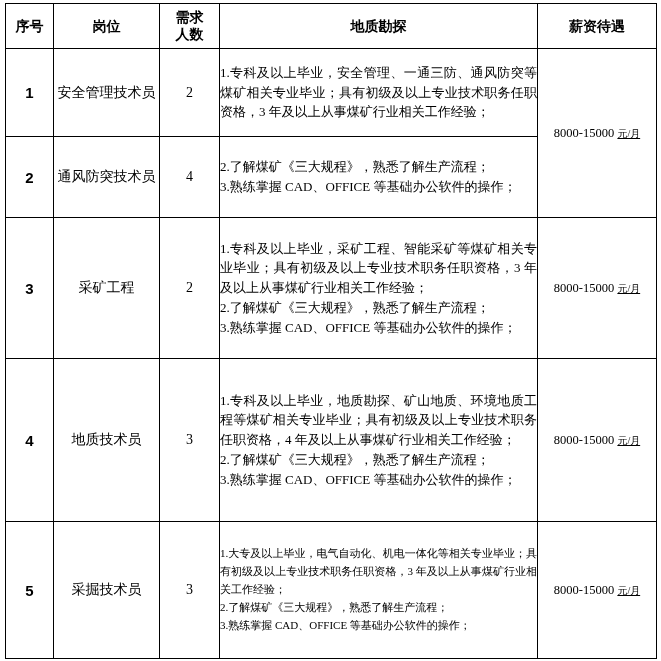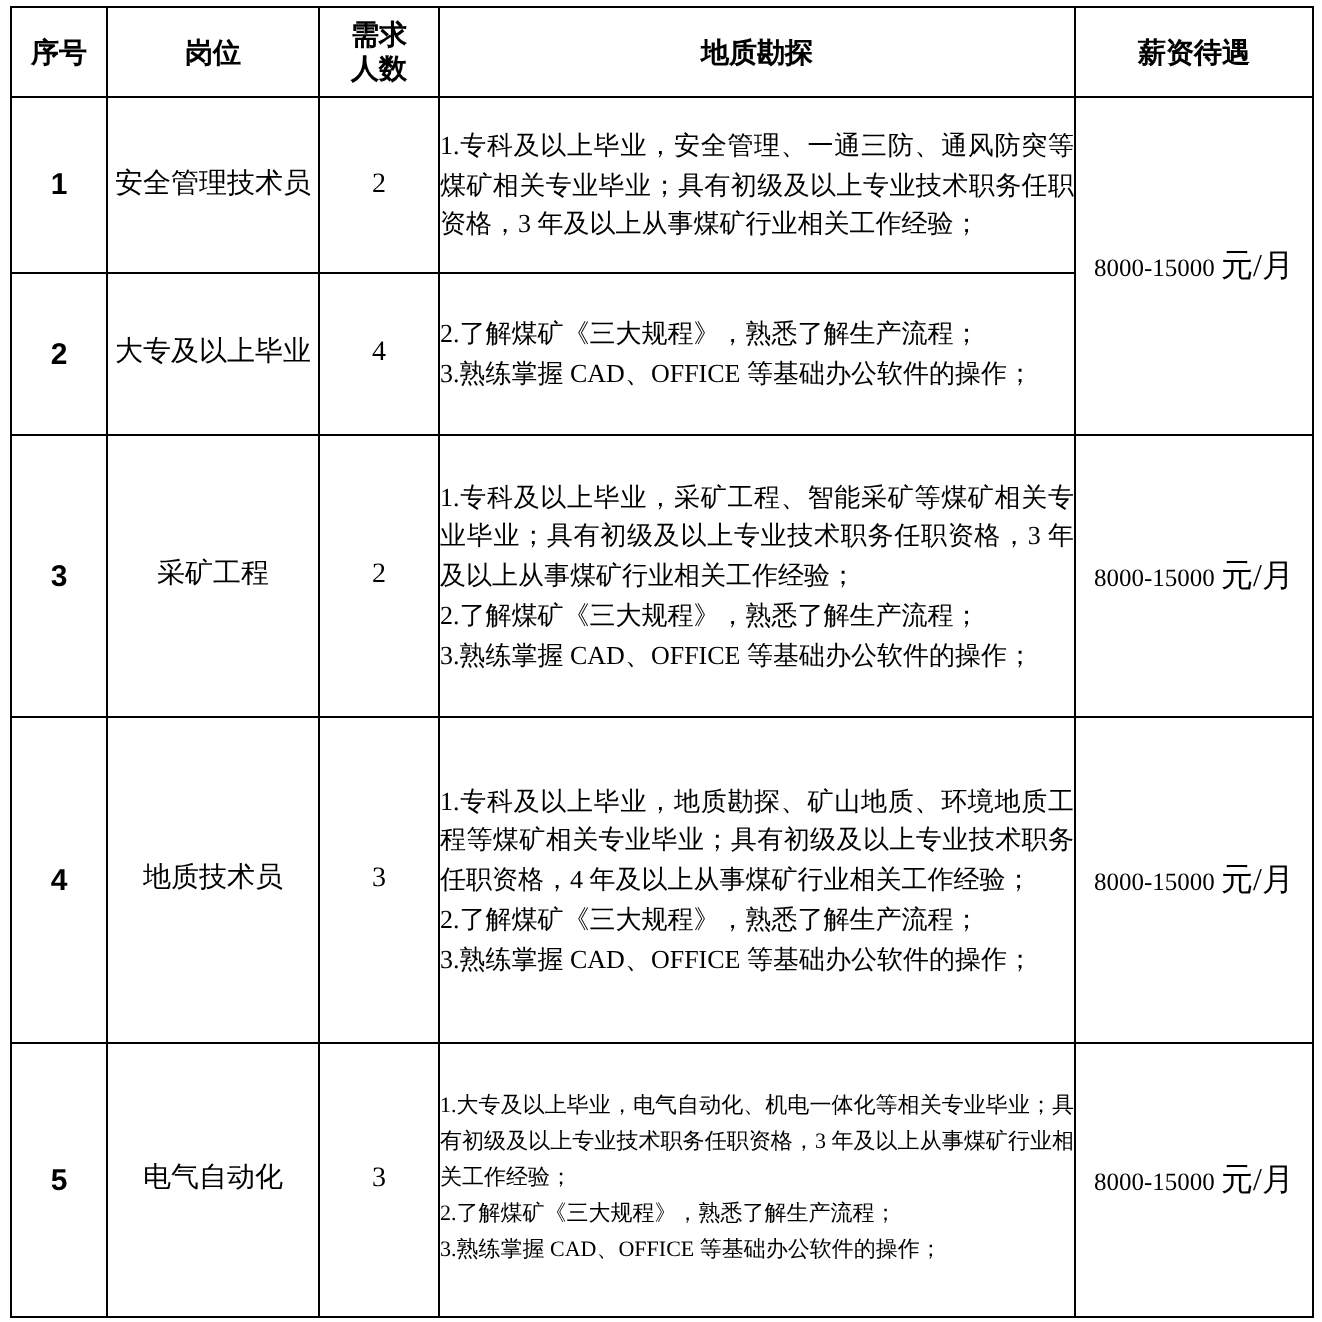--- a/index.html
+++ b/index.html
@@ -80,21 +80,22 @@
   td.req.small {
     font-size: 11px;
     line-height: 1.62;
   }
   td.sal {
     text-align: center;
     font-size: 12.5px;
     white-space: nowrap;
   }
   td.sal .unit {
-    font-size: 16px;
+    font-size: 10px;
+    text-decoration: underline;
   }
 </style>
 </head>
 <body>
 
 <div class="page">
   <table class="jobs">
     <colgroup>
       <col class="c-no">
       <col class="c-post">
@@ -121,21 +122,21 @@
         <td class="post">安全管理技术员</td>
         <td class="num">2</td>
         <td class="req">
           <span class="line">1.专科及以上毕业，安全管理、一通三防、通风防突等煤矿相关专业毕业；具有初级及以上专业技术职务任职资格，3 年及以上从事煤矿行业相关工作经验；</span>
         </td>
         <td class="sal" rowspan="2"><span>8000-15000</span> <span class="unit">元/月</span></td>
       </tr>
 
       <tr style="height:81px;">
         <td class="no">2</td>
-        <td class="post">大专及以上毕业</td>
+        <td class="post">通风防突技术员</td>
         <td class="num">4</td>
         <td class="req">
           <span class="line">2.了解煤矿《三大规程》，熟悉了解生产流程；</span>
           <span class="line">3.熟练掌握 CAD、OFFICE 等基础办公软件的操作；</span>
         </td>
       </tr>
 
       <tr style="height:141px;">
         <td class="no">3</td>
         <td class="post">采矿工程</td>
@@ -155,21 +156,21 @@
         <td class="req">
           <span class="line">1.专科及以上毕业，地质勘探、矿山地质、环境地质工程等煤矿相关专业毕业；具有初级及以上专业技术职务任职资格，4 年及以上从事煤矿行业相关工作经验；</span>
           <span class="line">2.了解煤矿《三大规程》，熟悉了解生产流程；</span>
           <span class="line">3.熟练掌握 CAD、OFFICE 等基础办公软件的操作；</span>
         </td>
         <td class="sal"><span>8000-15000</span> <span class="unit">元/月</span></td>
       </tr>
 
       <tr style="height:137px;">
         <td class="no">5</td>
-        <td class="post">电气自动化</td>
+        <td class="post">采掘技术员</td>
         <td class="num">3</td>
         <td class="req small">
           <span class="line">1.大专及以上毕业，电气自动化、机电一体化等相关专业毕业；具有初级及以上专业技术职务任职资格，3 年及以上从事煤矿行业相关工作经验；</span>
           <span class="line">2.了解煤矿《三大规程》，熟悉了解生产流程；</span>
           <span class="line">3.熟练掌握 CAD、OFFICE 等基础办公软件的操作；</span>
         </td>
         <td class="sal"><span>8000-15000</span> <span class="unit">元/月</span></td>
       </tr>
 
     </tbody>

